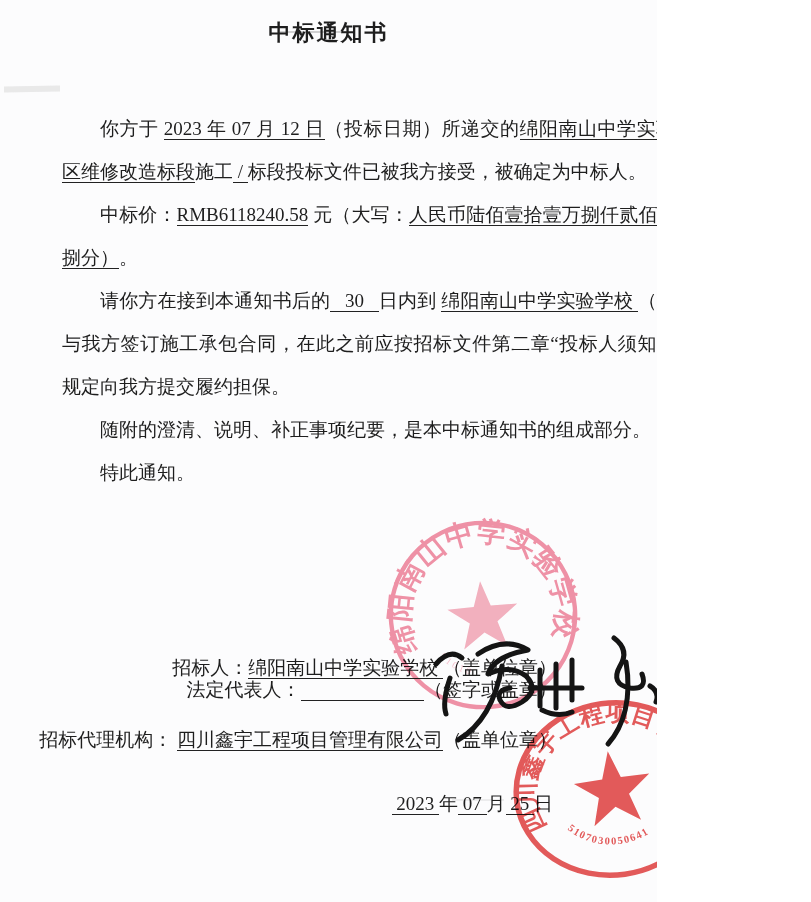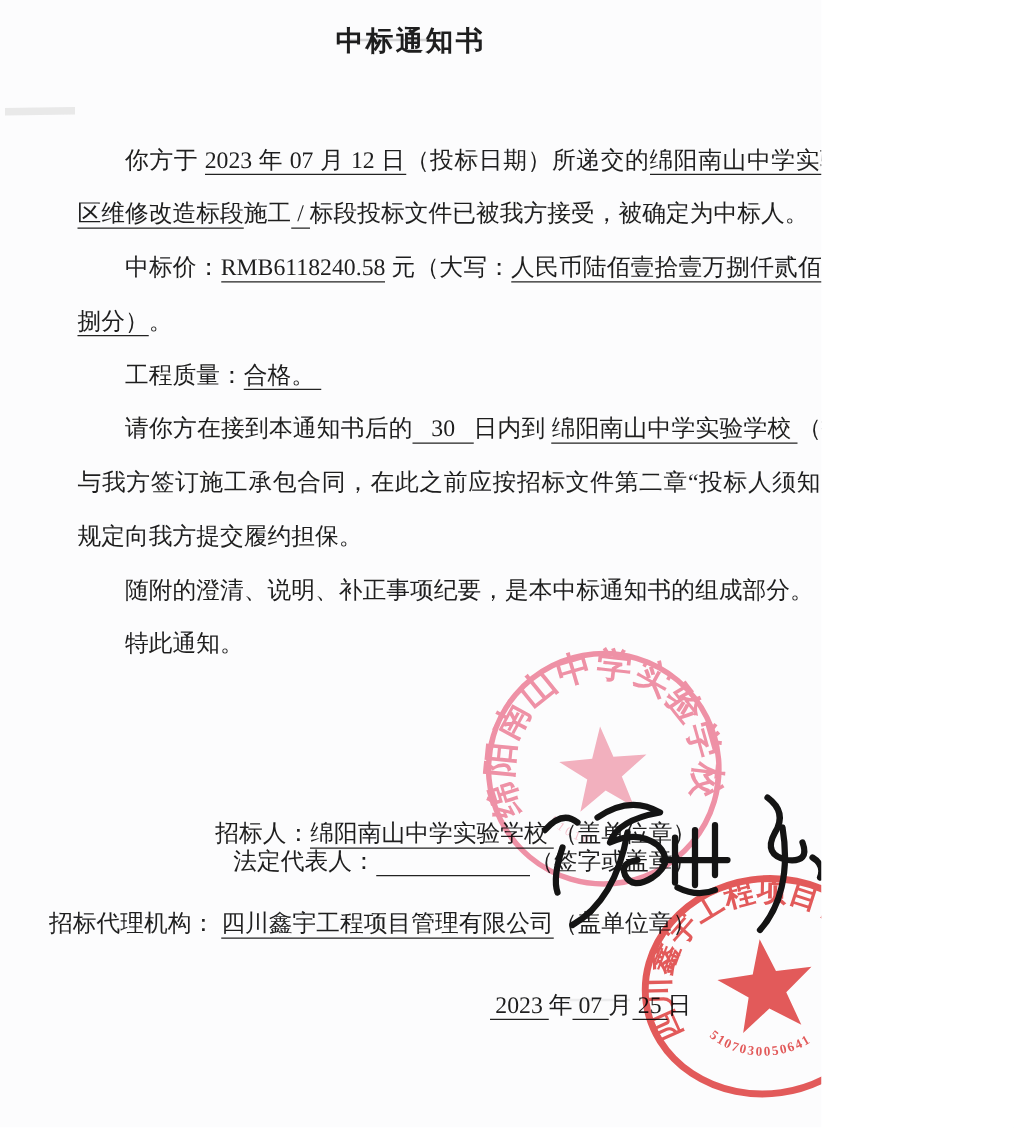--- a/index.html
+++ b/index.html
@@ -79,21 +79,20 @@
   <div class="artifact a-smudge2"></div>
   <div class="artifact a-smudge3"></div>
   <div class="artifact a-smudge4"></div>
 
   <div class="title">中标通知书</div>
 
   <div class="content">
     <div class="flow">
       <p class="para"><span class="seg">你方于 </span><span class="seg u">2023 年 07 月 12 日</span><span class="seg">（投标日期）所递交的</span><span class="seg u">绵阳南山中学实验学校教学区维修改造标段</span><span class="seg">施工</span><span class="seg u"> / </span><span class="seg">标段投标文件已被我方接受，被确定为中标人。</span></p>
       <p class="para"><span class="seg">中标价：</span><span class="seg u">RMB6118240.58</span><span class="seg"> 元（大写：</span><span class="seg u">人民币陆佰壹拾壹万捌仟贰佰肆拾元伍角捌分）</span><span class="seg">。</span></p>
-      <p class="para"><span class="seg">工程质量：</span><span class="seg u">合格。 </span></p>
       <p class="para"><span class="seg">请你方在接到本通知书后的</span><span class="seg u">   30   </span><span class="seg">日内到 </span><span class="seg u">绵阳南山中学实验学校 </span><span class="seg">（指定地点）与我方签订施工承包合同，在此之前应按招标文件第二章“投标人须知”第 7.3.1 款规定向我方提交履约担保。</span></p>
       <p class="para"><span class="seg">随附的澄清、说明、补正事项纪要，是本中标通知书的组成部分。</span></p>
       <p class="para"><span class="seg">特此通知。</span></p>
     </div>
   </div>
 
   <div class="sigline" style="top:656px;"><span class="seg">招标人：</span><span class="seg u">绵阳南山中学实验学校 </span><span class="seg">（盖单位章）</span></div>
   <div class="sigline" style="top:678px;"><span class="seg">法定代表人：</span><span class="seg u">                          </span><span class="seg">（签字或盖章）</span></div>
   <div class="sigline" style="top:728px;margin-left:32px;"><span class="seg">招标代理机构： </span><span class="seg u">四川鑫宇工程项目管理有限公司</span><span class="seg">（盖单位章）</span></div>
   <div class="dateline"><span class="seg u"> 2023 </span><span class="seg">年</span><span class="seg u"> 07 </span><span class="seg">月</span><span class="seg u"> 25 </span><span class="seg">日</span></div>

